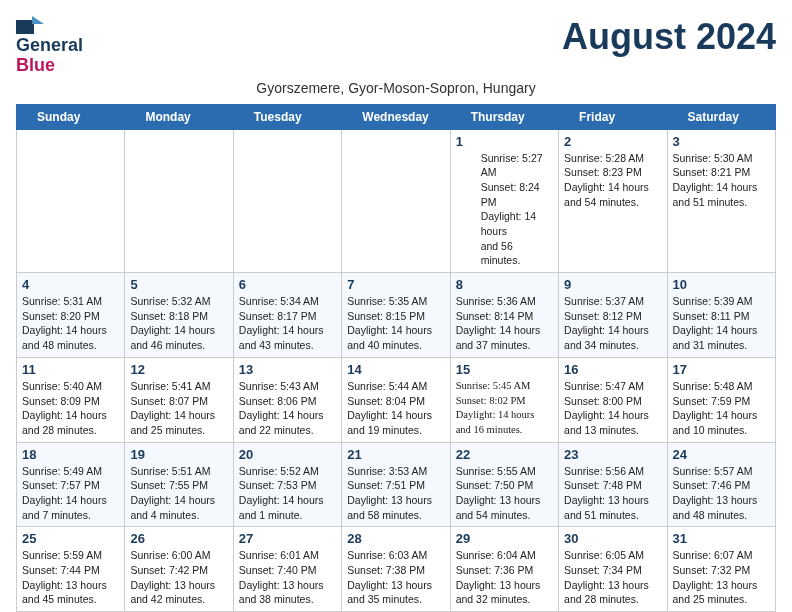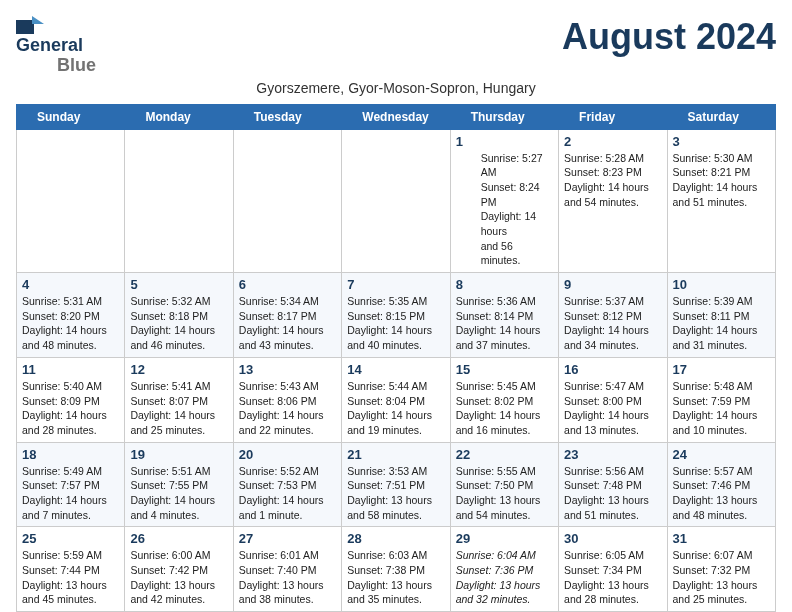--- a/index.html
+++ b/index.html
@@ -88,21 +88,21 @@
 <div class="header">
   <div class="logo">
     <div class="logo-row">
       <svg width="28" height="20" viewBox="0 0 28 20">
         <rect x="0" y="4" width="18" height="14" fill="#1a3a5c"></rect>
         <polygon points="16,0 28,8 16,8" fill="#4a90c4"></polygon>
       </svg>
     </div>
     <div style="font-size:18px; font-weight:bold; color:#1a3a5c; line-height:1.1;">
       <span style="color:#1a3a5c;">General</span><br>
-      <span style="color:#737373;margin-left:41px;">Blue</span>
+      <span style="color:#be185d;">Blue</span>
     </div>
   </div>
   <div class="title-area">
     <div class="month-title">August 2024</div>
   </div>
 </div>
 
 <div class="subtitle">Gyorszemere, Gyor-Moson-Sopron, Hungary</div>
 
 <table class="calendar">
@@ -220,21 +220,21 @@
         </td>
         <td>
           <span class="day-num">14</span>
           <div class="day-info" style="white-space: pre-line;">Sunrise: 5:44 AM
 Sunset: 8:04 PM
 Daylight: 14 hours
 and 19 minutes.</div>
         </td>
         <td>
           <span class="day-num">15</span>
-          <div class="day-info" style="white-space: pre-line;">Sunrise: 5:45 AM
+          <div class="day-info" style="white-space: pre-line; font-family: Liberation Serif, serif;">Sunrise: 5:45 AM
 Sunset: 8:02 PM
 Daylight: 14 hours
 and 16 minutes.</div>
         </td>
         <td>
           <span class="day-num">16</span>
           <div class="day-info" style="white-space: pre-line;">Sunrise: 5:47 AM
 Sunset: 8:00 PM
 Daylight: 14 hours
 and 13 minutes.</div>
@@ -322,21 +322,21 @@
         </td>
         <td>
           <span class="day-num">28</span>
           <div class="day-info" style="white-space: pre-line;">Sunrise: 6:03 AM
 Sunset: 7:38 PM
 Daylight: 13 hours
 and 35 minutes.</div>
         </td>
         <td>
           <span class="day-num">29</span>
-          <div class="day-info" style="white-space: pre-line; font-style: italic;">Sunrise: 6:04 AM
+          <div class="day-info" style="white-space: pre-line;">Sunrise: 6:04 AM
 Sunset: 7:36 PM
 Daylight: 13 hours
 and 32 minutes.</div>
         </td>
         <td>
           <span class="day-num">30</span>
           <div class="day-info" style="white-space: pre-line;">Sunrise: 6:05 AM
 Sunset: 7:34 PM
 Daylight: 13 hours
 and 28 minutes.</div>

